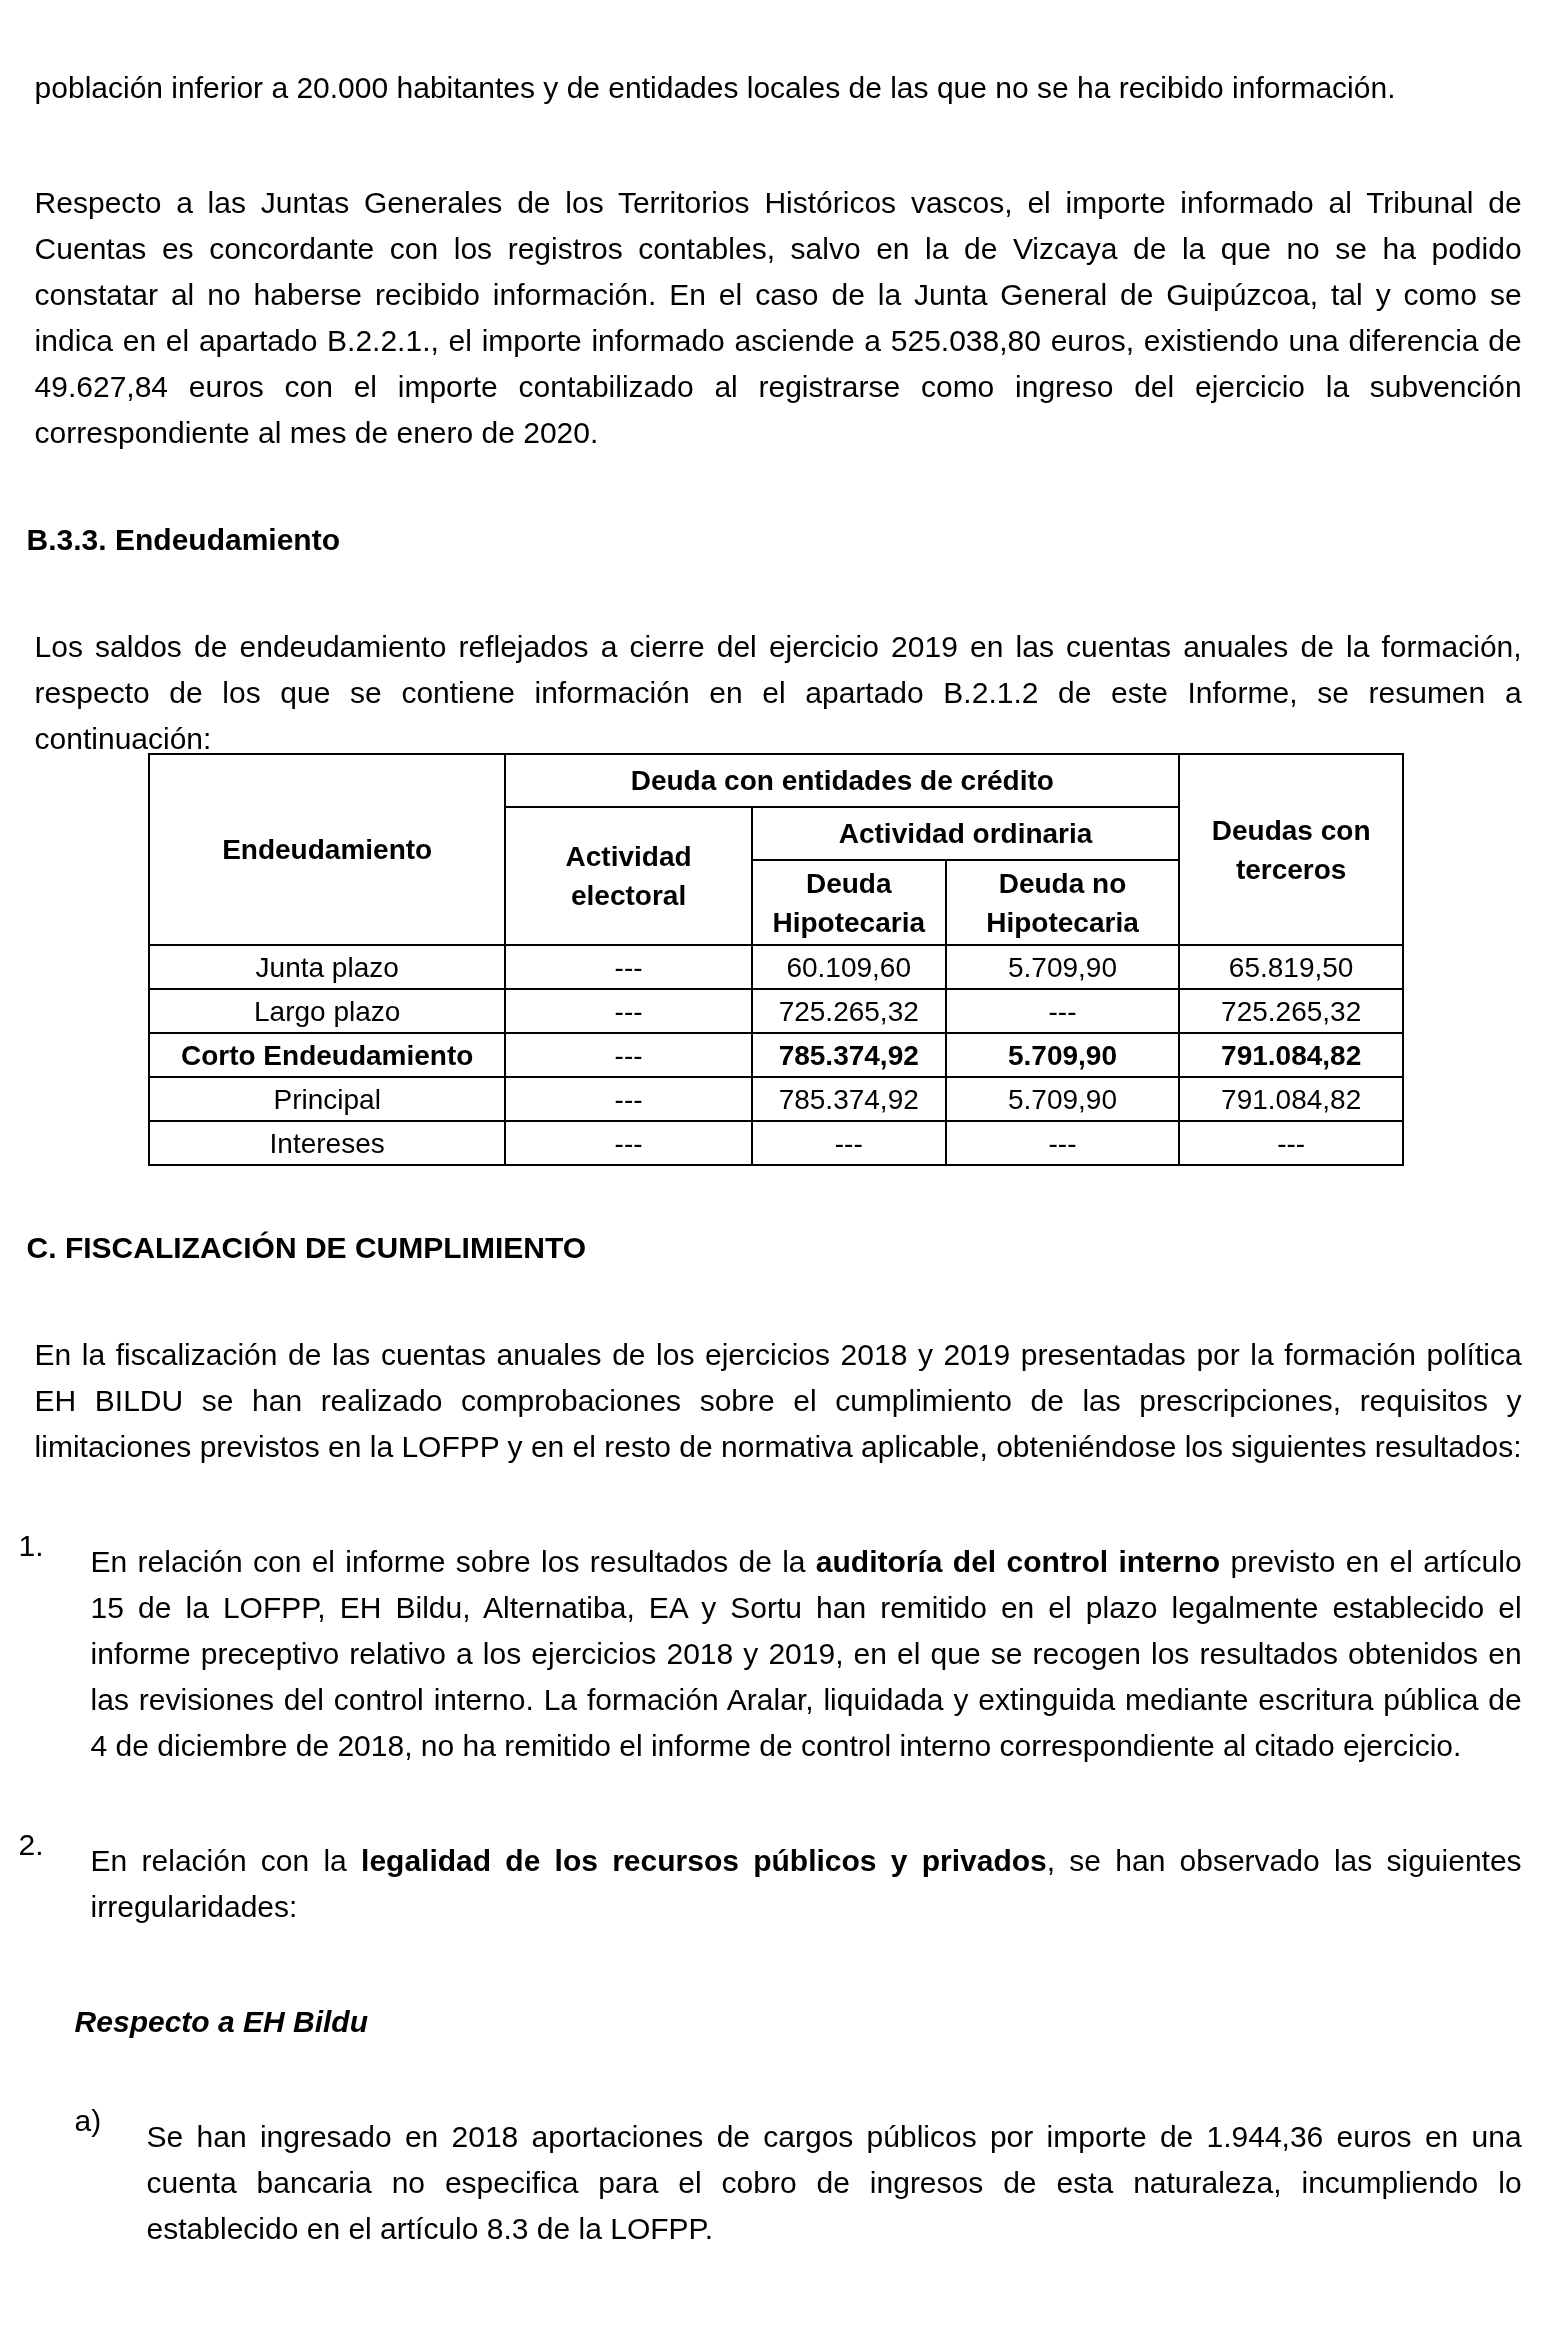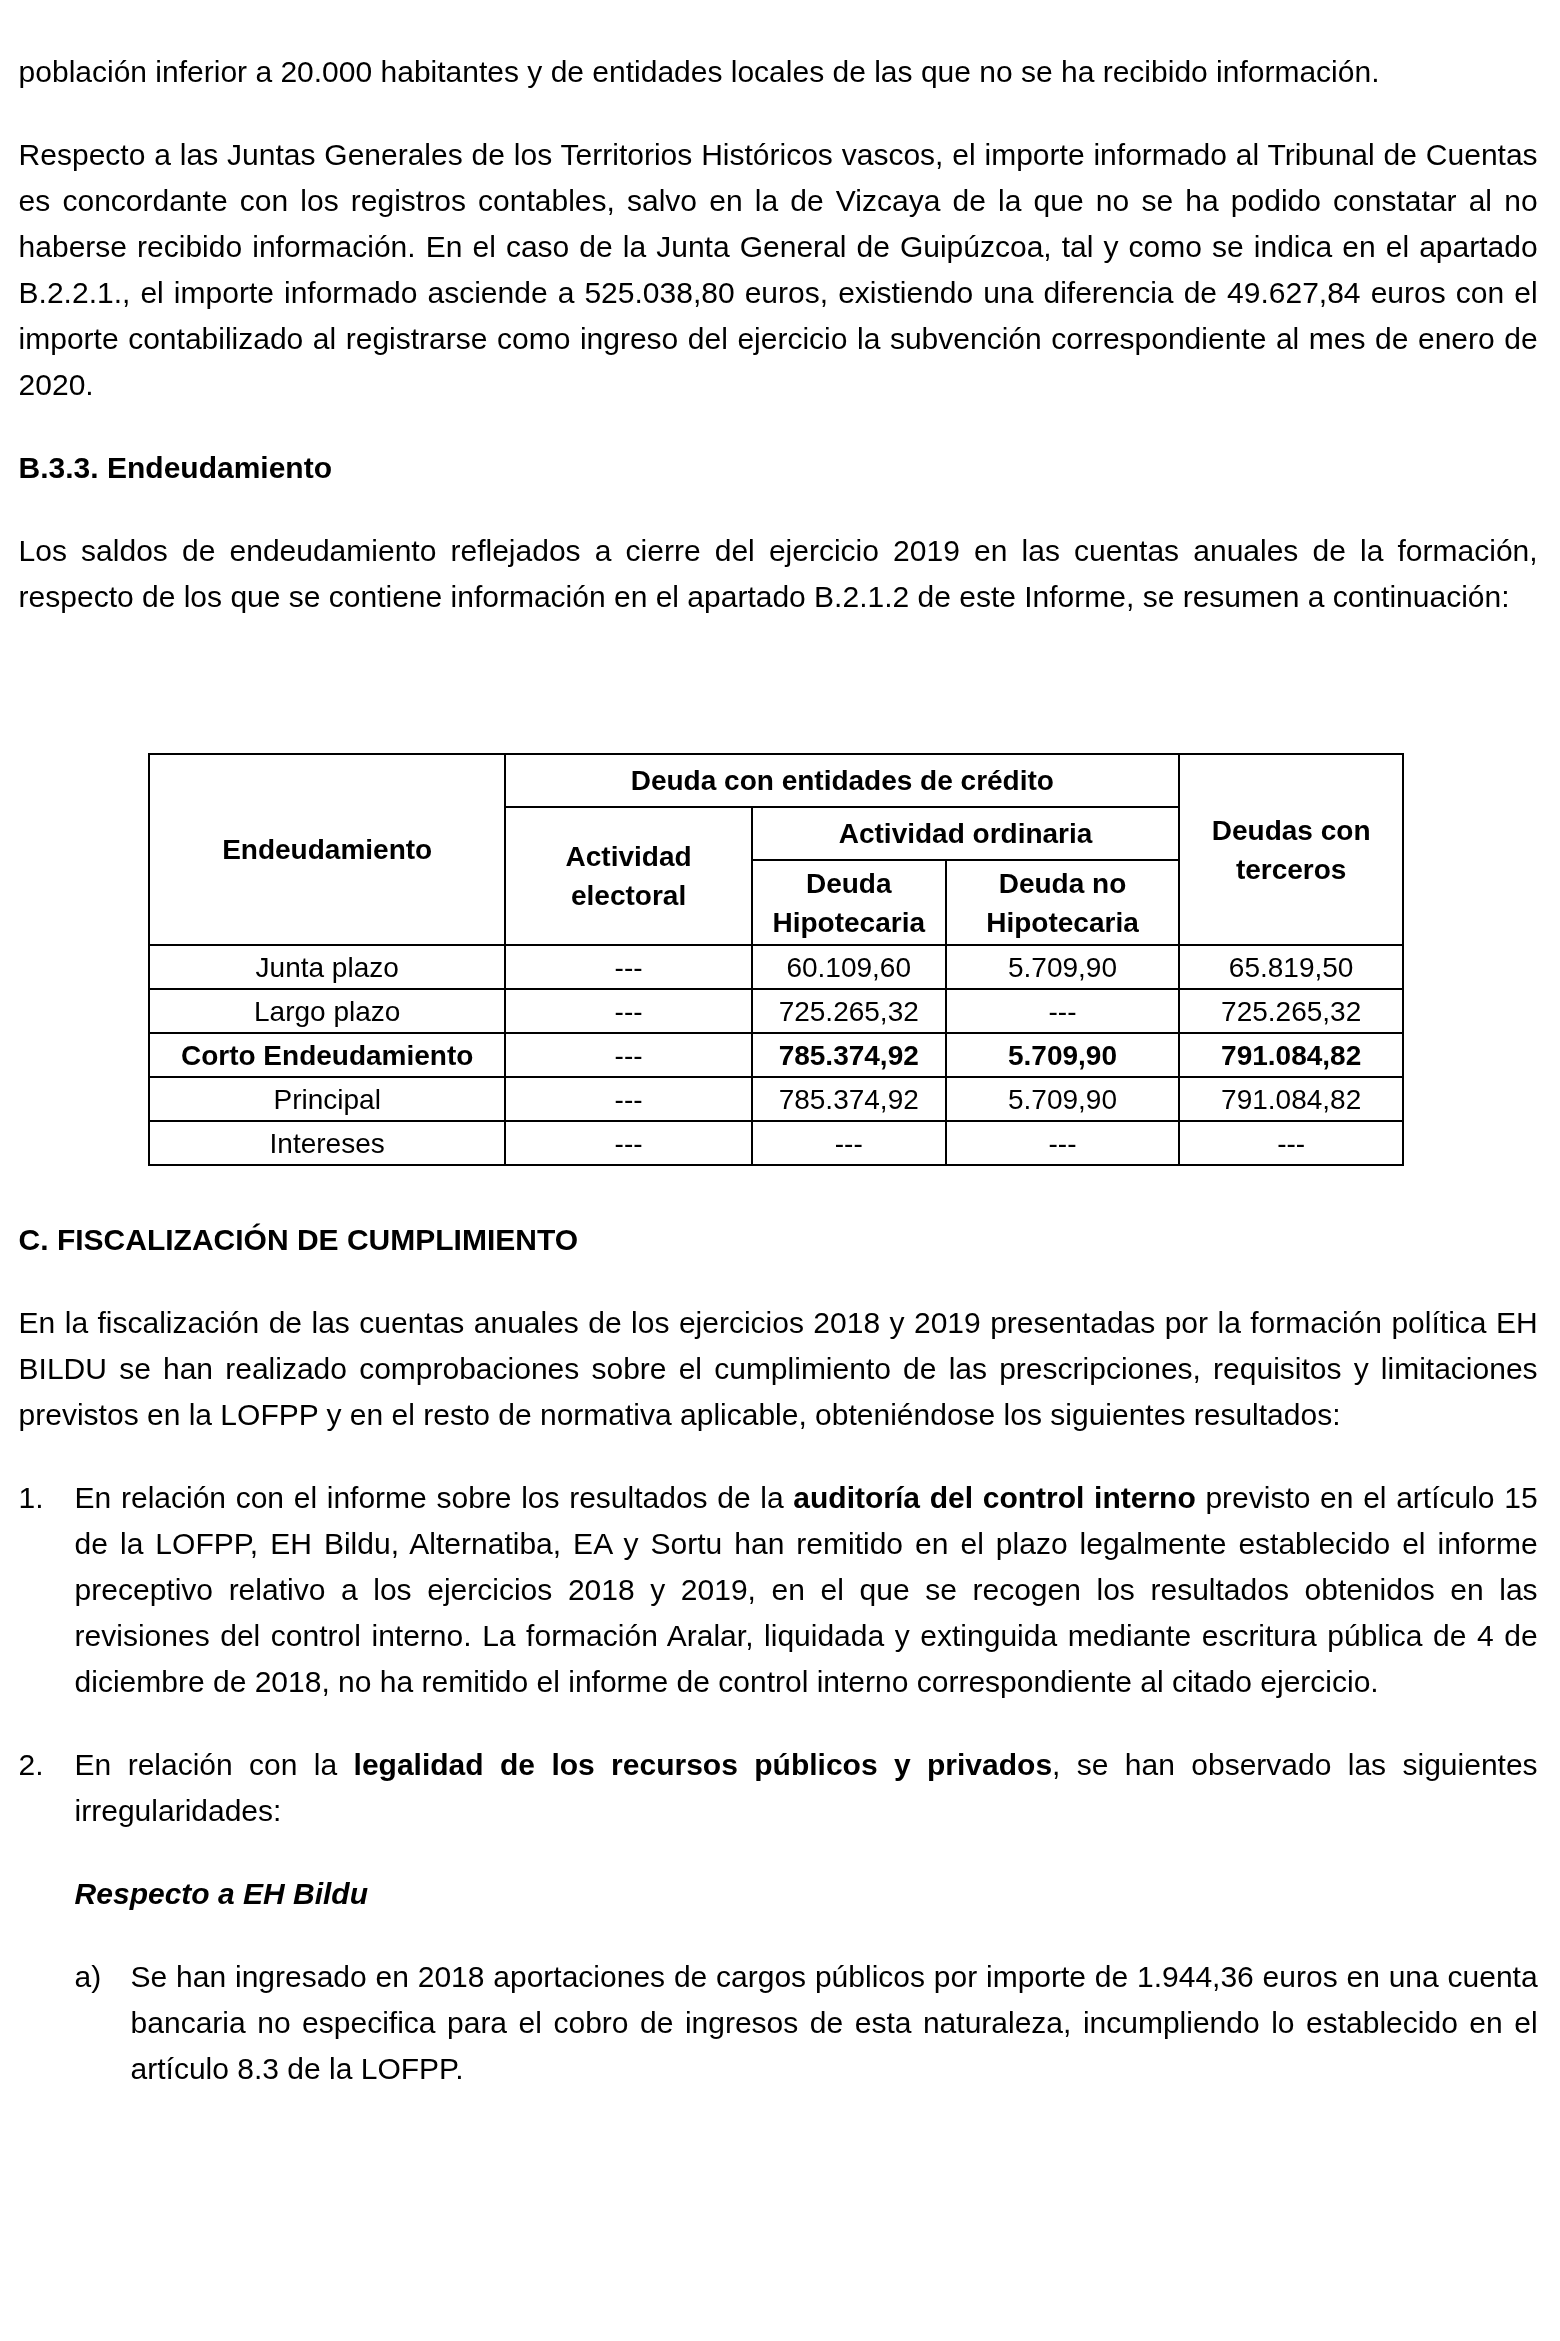--- a/index.html
+++ b/index.html
@@ -1,22 +1,22 @@
 <!DOCTYPE html>
 <html style="font-size:13.5px"><head>
 <meta charset="utf-8">
 <style>
   html, body { margin:0; padding:0; background:#ffffff; }
   body { width:1561px; height:2342px; position:relative; overflow:hidden;
          font-family:"Liberation Sans", sans-serif; color:#000; }
   .page { position:absolute; left:18.6px; top:49px; width:1519px; }
-  p, .blk { margin:0; font-size:30px; line-height:46px; text-align:justify; }
+  p, .blk { margin:16px; font-size:30px; line-height:46px; text-align:justify; }
   .gap-lg { height:37px; }
   .gap-md { height:37px; }
-  h2 { margin:0; font-size:30px; line-height:46px; font-weight:bold; }
+  h2 { margin:8px; font-size:30px; line-height:46px; font-weight:bold; }
   .ol-item { display:flex; }
   .ol-num { width:56px; flex:none; font-size:30px; line-height:46px; }
   .ol-body { flex:1; }
   .sub { margin-left:56px; }
   .alpha { display:flex; margin-left:56px; }
   .alpha-num { width:56px; flex:none; font-size:30px; line-height:46px; }
   .ital { font-style:italic; font-weight:bold; }
   table { position:absolute; left:148px; top:753px; width:1256px; border-collapse:collapse;
           font-size:28px; }
   td, th { border:2.5px solid #000; text-align:center; padding:0 3.4px; line-height:39px; }

